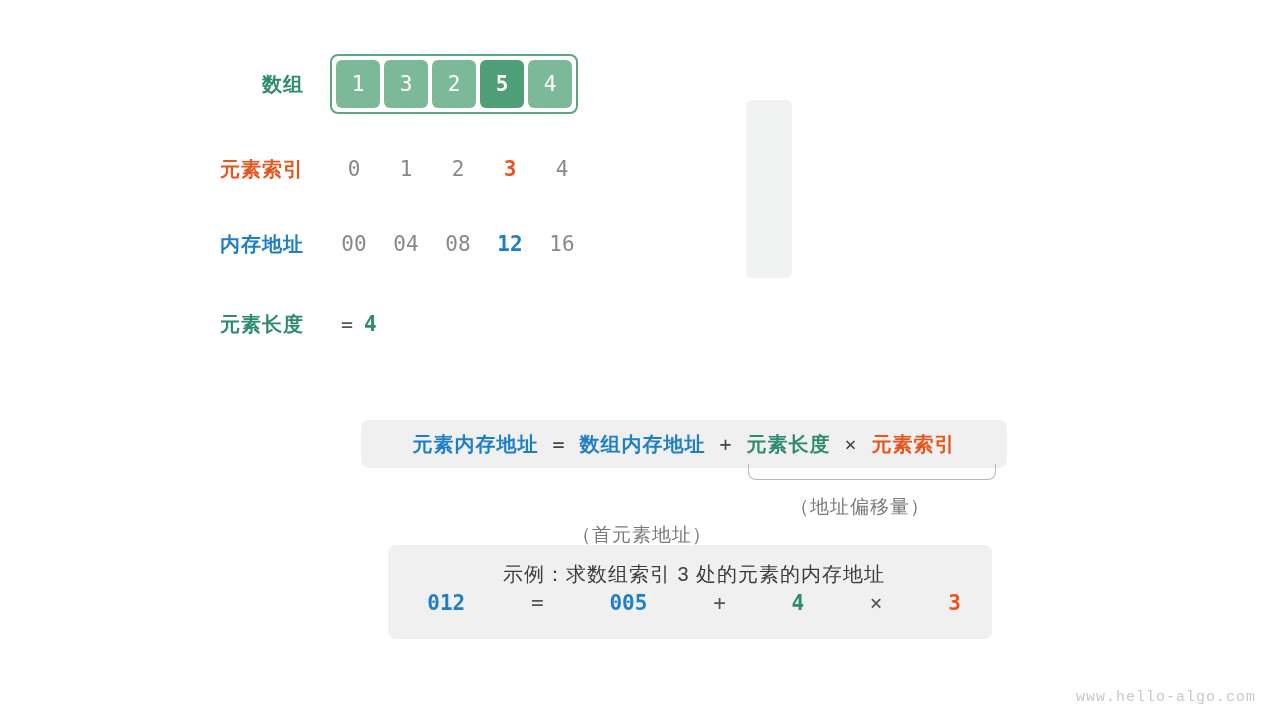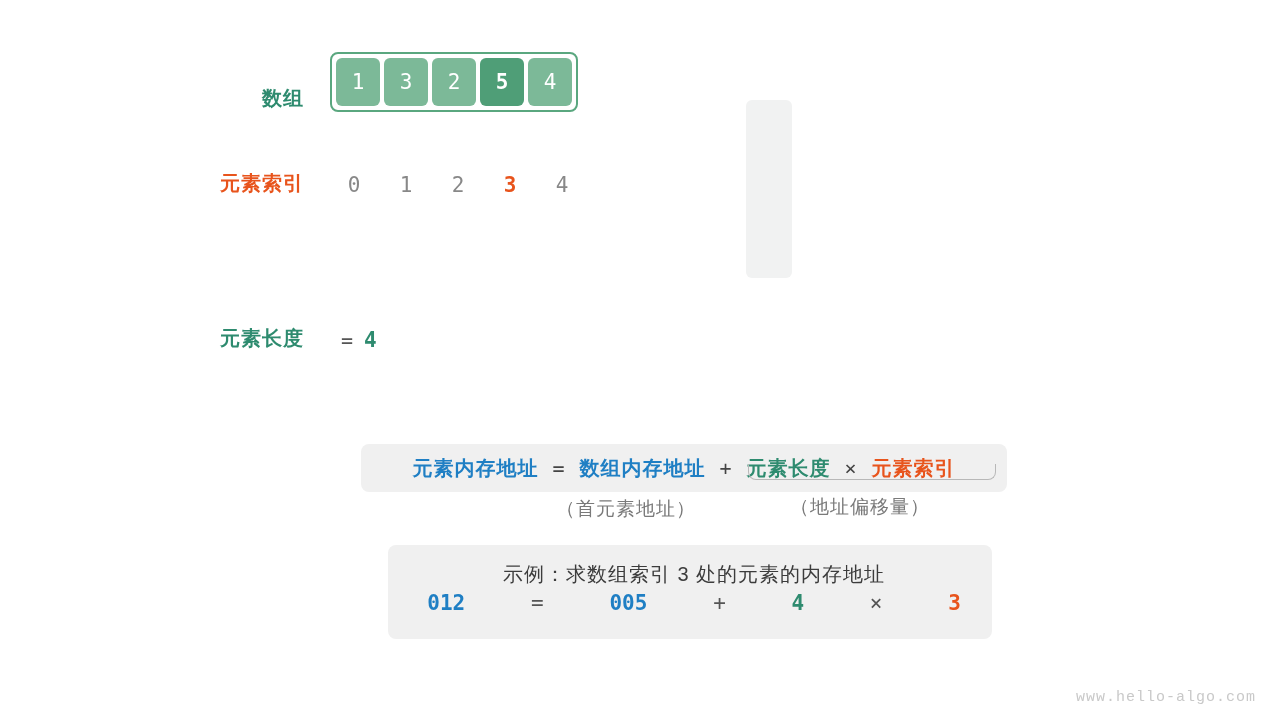--- a/index.html
+++ b/index.html
@@ -40,21 +40,21 @@
     top: 100px;
     width: 46px;
     height: 178px;
     background: #f1f2f2;
     border-radius: 6px;
   }
 
   .row {
     position: absolute;
     display: flex;
-    align-items: flex-end;
+    align-items: center;
     height: 56px;
   }
 
   .row-label {
     width: 330px;
     text-align: right;
     padding-right: 26px;
     font-size: 20px;
     font-weight: bold;
     letter-spacing: 1px;
@@ -130,21 +130,20 @@
     height: 48px;
     background: var(--panel);
     border-radius: 8px;
     display: flex;
     align-items: center;
     justify-content: center;
     gap: 14px;
     font-size: 20px;
     font-weight: bold;
     letter-spacing: 1px;
-    margin-top: 24px;
   }
   #formula-panel .op {
     color: #444444;
     font-weight: normal;
     font-family: "DejaVu Sans Mono", monospace;
   }
 
   
   #offset-brace {
     position: absolute;
@@ -157,21 +156,21 @@
     border-radius: 0 0 8px 8px;
   }
 
   
   .caption {
     position: absolute;
     font-size: 19px;
     color: #7a7a7a;
     letter-spacing: 1px;
   }
-  #caption-first  { left: 556px; top: 496px; width: 172px; }
+  #caption-first  { left: 556px; top: 522px; width: 172px; text-align: center; }
   #caption-offset { left: 790px; top: 494px; width: 166px; text-align: left; }
 
   
   #example-panel {
     position: absolute;
     left: 388px;
     top: 545px;
     width: 604px;
     height: 94px;
     background: var(--panel);
@@ -232,20 +231,30 @@
     <div class="row-label label-orange">元素索引</div>
     <div class="num-track">
       <div class="num">0</div>
       <div class="num">1</div>
       <div class="num">2</div>
       <div class="num sel-orange">3</div>
       <div class="num">4</div>
     </div>
   </div>
 
+  <div class="row" id="row-addr">
+    <div class="row-label label-blue">内存地址</div>
+    <div class="num-track">
+      <div class="num">00</div>
+      <div class="num">04</div>
+      <div class="num">08</div>
+      <div class="num sel-blue">12</div>
+      <div class="num">16</div>
+    </div>
+  </div>
 
   <div class="row" id="row-len">
     <div class="row-label label-green">元素长度</div>
     <div class="eq-sign">=</div>
     <div class="len-val">4</div>
   </div>
 </div>
 
 <div id="formula-panel">
   <span class="label-blue">元素内存地址</span>

